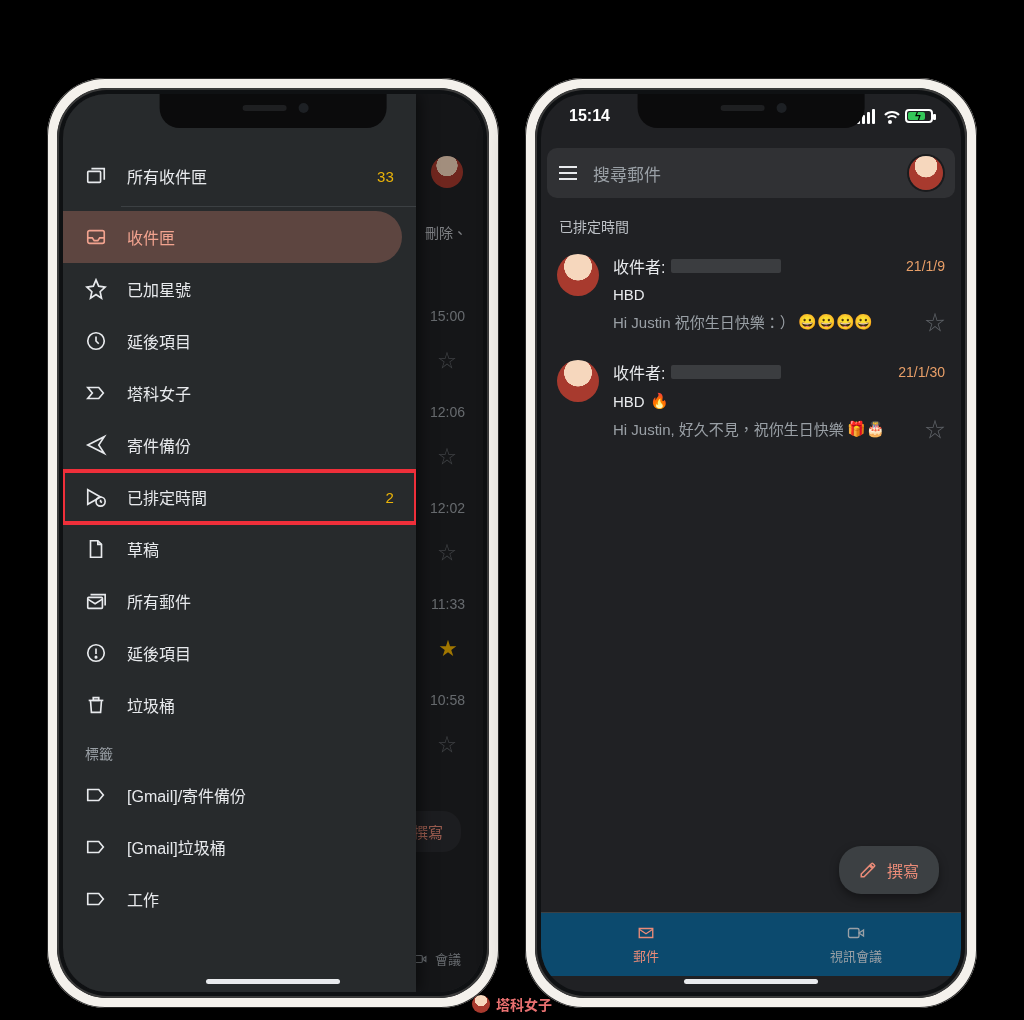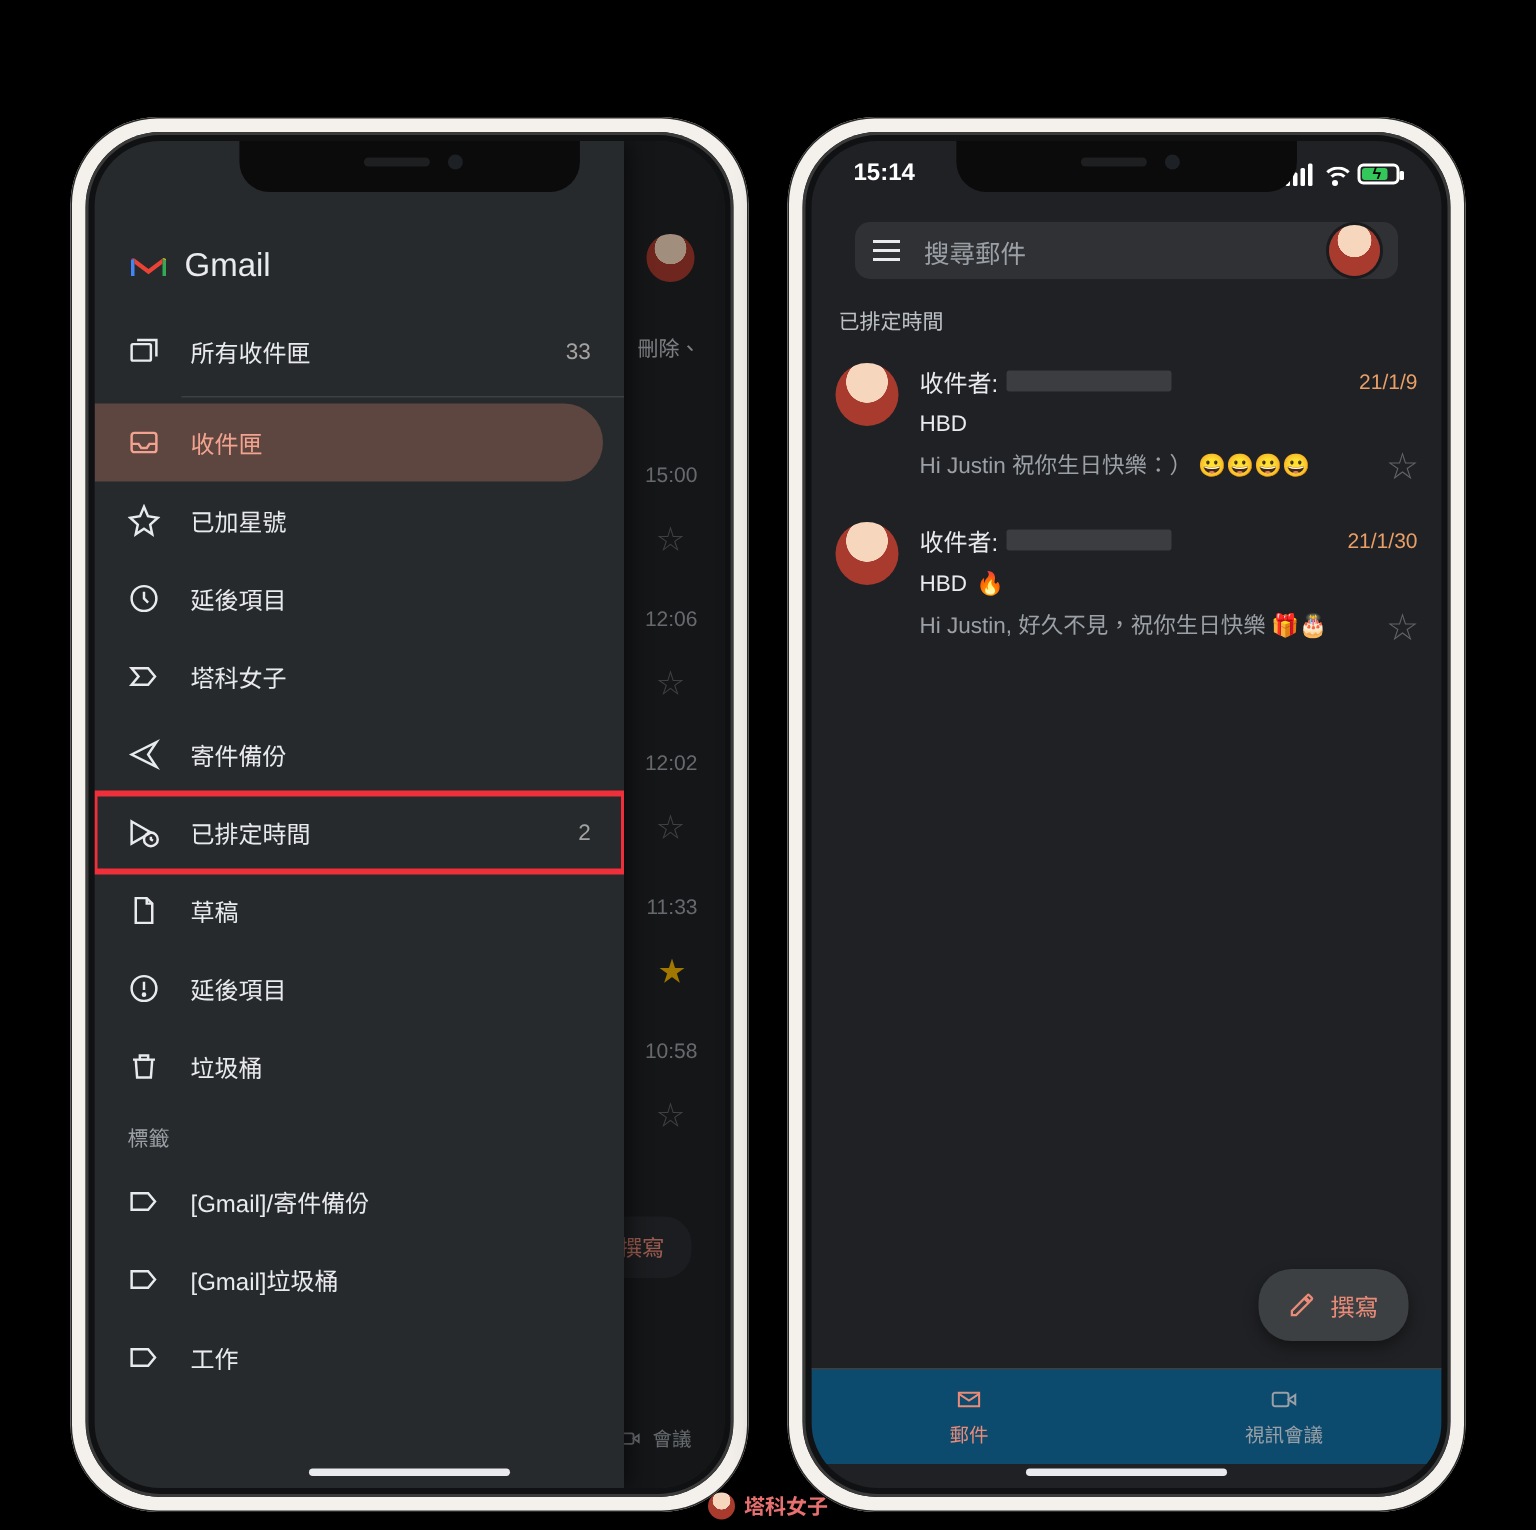--- a/index.html
+++ b/index.html
@@ -95,21 +95,21 @@
   .avatar { margin-left:auto; width:34px; height:34px; border-radius:50%; background: radial-gradient(circle at 50% 30%, #f6d7bd 0 38%, #a83a2e 39% 100%); box-shadow:0 0 0 2px #1a1b1d; }
 
   .drawer-item {
     display:flex; align-items:center; gap:20px;
     padding: 14px 22px;
     font-size:16px;
     color:#e8eaed;
     position:relative;
   }
   .drawer-item .icon { width:22px; height:22px; display:flex; align-items:center; justify-content:center; color:#e8eaed; }
-  .drawer-item .count { margin-left:auto; color:#a3a3a3; font-size:15px; }
+  .drawer-item .count { margin-left:auto; color:#eab308; font-size:15px; }
   .drawer-item.selected {
     background: rgba(234,139,120,0.28);
     border-top-right-radius: 28px;
     border-bottom-right-radius: 28px;
     margin-right: 14px;
     color: #f2a38f;
   }
   .drawer-item.selected .icon { color:#f2a38f; }
   .drawer-divider { height:1px; background:#3c4043; margin: 4px 0 4px 58px; }
   .drawer-item.highlighted { outline:4px solid #ef2f3a; outline-offset:-2px; }
@@ -134,24 +134,24 @@
   }
   .wifi::before { width:18px; height:18px; left:0; top:2px; }
   .wifi::after { width:10px; height:10px; left:4px; top:6px; }
   .wifi .dot{position:absolute; width:4px; height:4px; background:#fff; border-radius:50%; left:7px; top:11px;}
   .battery { width:28px; height:14px; border:2px solid #fff; border-radius:4px; position:relative; }
   .battery::after { content:""; position:absolute; right:-5px; top:3px; width:3px; height:6px; background:#fff; border-radius:1px;}
   .battery .fill { position:absolute; left:1px; top:1px; bottom:1px; width:70%; background:#34c759; border-radius:2px;}
   .battery .bolt{position:absolute; left:8px; top:-1px; color:#000; font-size:11px; font-weight:900;}
 
   .searchbar {
-    margin: 54px 29px 10px;
+    margin: 54px 6px 10px;
     background: #303134;
     border-radius: 10px;
-    height: 38px;
+    height: 50px;
     display:flex; align-items:center; gap:16px;
     padding: 0 12px;
   }
   .searchbar .hamburger { display:flex; flex-direction:column; gap:4px; }
   .searchbar .hamburger span { width:18px; height:2px; background:#e8eaed; }
   .searchbar .placeholder { color:#9aa0a6; font-size:17px; }
   .searchbar .avatar { width:34px; height:34px; }
 
   .section-title { padding: 8px 18px 6px; font-size:14px; color:#bdc1c6; }
 
@@ -259,34 +259,20 @@
           <div class="bg-tabs">
             <svg width="18" height="14" viewBox="0 0 24 24" fill="none" stroke="currentColor" stroke-width="2">
                 <rect x="2" y="6" width="14" height="12" rx="2"></rect>
                 <path d="M22 8l-6 4 6 4V8z"></path>
               </svg>
             <span>會議</span>
           </div>
         </div>
 
         <div class="drawer">
-          <div class="drawer-header">
-            <div class="gmail-logo">
-              <svg viewBox="0 0 48 36">
-                <path d="M4 6h40v24H4z" fill="none"></path>
-                <path d="M4 30V10l20 14L44 10v20" fill="none"></path>
-                <path d="M4 30V12a2 2 0 0 1 2-2h2v20H4z" fill="#4285F4"></path>
-                <path d="M44 30V12a2 2 0 0 0-2-2h-2v20h4z" fill="#34A853"></path>
-                <path d="M8 10l16 12L40 10v6L24 28 8 16v-6z" fill="#EA4335"></path>
-                <path d="M4 12c0-2 2-3 4-2l0 0" fill="#C5221F"></path>
-                <path d="M44 12c0-2-2-3-4-2" fill="#FBBC04"></path>
-              </svg>
-              <span class="gmail-word">Gmail</span>
-            </div>
-          </div>
 
           <div class="drawer-item">
             <span class="icon">
               <svg width="22" height="22" viewBox="0 0 24 24" fill="none" stroke="currentColor" stroke-width="1.8">
                   <rect x="3" y="7" width="14" height="12" rx="1"></rect>
                   <path d="M7 4h14v12"></path>
                 </svg>
             </span>
             <span>所有收件匣</span>
             <span class="count">33</span>
@@ -355,20 +341,30 @@
           <div class="drawer-item">
             <span class="icon">
               <svg width="22" height="22" viewBox="0 0 24 24" fill="none" stroke="currentColor" stroke-width="1.8">
                   <path d="M6 3h8l4 4v14H6V3z"></path>
                   <path d="M14 3v4h4"></path>
                 </svg>
             </span>
             <span>草稿</span>
           </div>
 
+          <div class="drawer-item">
+            <span class="icon">
+              <svg width="22" height="22" viewBox="0 0 24 24" fill="none" stroke="currentColor" stroke-width="1.8">
+                  <rect x="3" y="8" width="16" height="12" rx="1"></rect>
+                  <path d="M3 10l8 5 8-5"></path>
+                  <path d="M6 5h16v12"></path>
+                </svg>
+            </span>
+            <span>所有郵件</span>
+          </div>
 
           <div class="drawer-item">
             <span class="icon">
               <svg width="22" height="22" viewBox="0 0 24 24" fill="none" stroke="currentColor" stroke-width="1.8">
                   <circle cx="12" cy="12" r="9"></circle>
                   <path d="M12 7v6"></path>
                   <circle cx="12" cy="16.5" r="0.8" fill="currentColor"></circle>
                 </svg>
             </span>
             <span>延後項目</span>

